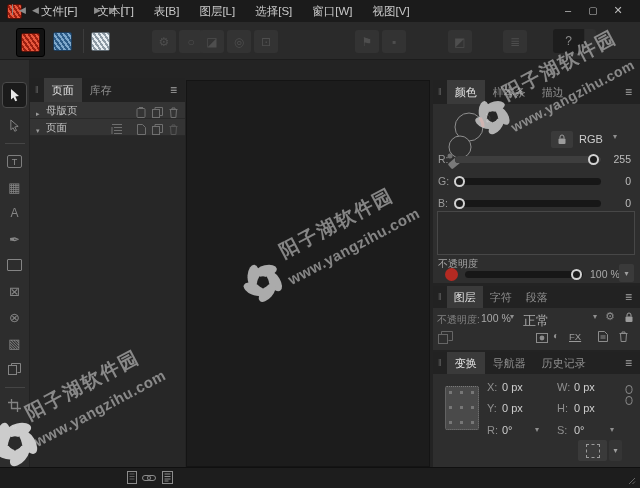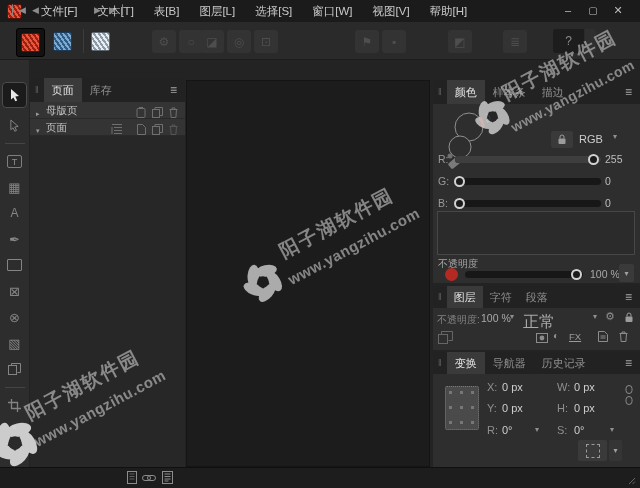--- a/index.html
+++ b/index.html
@@ -51,21 +51,21 @@
         padding-left:6px;box-sizing:border-box;}
   .prow .chev{font-size:7px;color:#9a9a9a;width:10px;}
   .prow .lbl{font-size:10.5px;color:#c6c6c6;}
   .rowicons{margin-left:auto;display:flex;align-items:center;gap:6px;padding-right:7px;}
   .pagesbody{background:#272727;flex:1;}
   
   .track{position:absolute;height:7px;background:#171717;border-radius:4px;}
   .track .fill{position:absolute;left:0;top:0;height:7px;background:#3e3e3e;border-radius:4px;}
   .knob{position:absolute;width:7px;height:7px;border:2px solid #d2d2d2;border-radius:50%;background:#1b1b1b;top:-2px;}
   .slbl{position:absolute;font-size:10.5px;color:#9a9a9a;}
-  .sval{position:absolute;font-size:10.5px;color:#bdbdbd;width:26px;}
+  .sval{position:absolute;font-size:10.5px;color:#bdbdbd;text-align:right;width:26px;}
   .minibtn{position:absolute;background:#3a3a3a;border-radius:2px;display:flex;align-items:center;justify-content:center;
            color:#9f9f9f;font-size:8px;}
   
   .ftext{position:absolute;font-size:11px;}
   .gray{color:#8f8f8f;} .mid{color:#a9a9a9;} .lite{color:#cecece;}
   .statusbar{left:0;top:467px;width:640px;height:21px;background:#1d1d1d;border-top:1px solid #101010;box-sizing:border-box;}
   .sbi{position:absolute;top:3px;color:#8c8c8c;font-size:9px;line-height:14px;}
   .canvas{left:186px;top:80px;width:244px;height:387px;background:#1c1c1c;border:1px solid #141414;box-sizing:border-box;}
   .anchorbox{position:absolute;width:32px;height:42px;background:#4a4a4a;border:1px dotted #7a7a7a;border-radius:2px;}
   .dots{position:absolute;left:3px;top:4px;width:3px;height:3px;background:#777;
@@ -83,21 +83,20 @@
 
 <div class="abs titlebar">
   <div class="appicon"></div>
   <div class="menu-item">文件[F]</div>
   <div class="menu-item">文本[T]</div>
   <div class="menu-item">表[B]</div>
   <div class="menu-item">图层[L]</div>
   <div class="menu-item">选择[S]</div>
   <div class="menu-item">窗口[W]</div>
   <div class="menu-item">视图[V]</div>
-  <div class="menu-item">帮助[H]</div>
 </div>
 <div class="winctl" style="left:557px;">–</div>
 <div class="winctl" style="left:582px;font-size:10px;">▢</div>
 <div class="winctl" style="left:607px;">✕</div>
 
 <div class="abs toolbar"></div>
 <div class="abs tb-sel" style="top:28px;">
   <div class="tile tile-pub"></div>
 </div>
 <div class="abs tb-plain" style="left:50px;top:29px;">
@@ -315,21 +314,21 @@
   <div class="phead" style="height:22px;">
     <span class="grip" style="line-height:22px;">‖</span>
     <div class="tab active" style="height:22px;line-height:23px;padding:0 7px;">图层</div>
     <div class="tab" style="height:22px;line-height:23px;padding:0 7px;">字符</div>
     <div class="tab" style="height:22px;line-height:23px;padding:0 7px;">段落</div>
     <span class="pmenu" style="line-height:22px;">≡</span>
   </div>
   <div class="ftext" style="left:4px;top:27px;font-size:10px;color:#828282;">不透明度:</div>
   <div class="ftext mid" style="left:48px;top:26px;font-size:10.5px;">100 %</div>
   <div class="ftext gray" style="left:77px;top:26px;font-size:8px;">▾</div>
-  <div class="ftext mid" style="left:90px;top:26px;font-size:16px;">正常</div>
+  <div class="ftext mid" style="left:90px;top:26px;font-size:13px;">正常</div>
   <div class="ftext gray" style="left:160px;top:26px;font-size:8px;">▾</div>
   <div class="ftext gray" style="left:172px;top:24px;font-size:11px;">⚙</div>
   <svg class="abs" style="left:191px;top:26px;" width="10" height="11" viewBox="0 0 10 11">
     <rect x="1.5" y="4.5" width="7" height="5.5" rx="1" fill="#9c9c9c"></rect>
     <path d="M3 4.5V3a2 2 0 0 1 4 0v1.5" fill="none" stroke="#9c9c9c"></path>
   </svg>
   <svg class="abs" style="left:5px;top:45px;" width="15" height="13" viewBox="0 0 15 13">
     <rect x="0.5" y="3.5" width="9" height="9" fill="none" stroke="#666"></rect>
     <path d="M3.5 3.5v-3h11v9h-4" fill="none" stroke="#666"></path>
   </svg>

